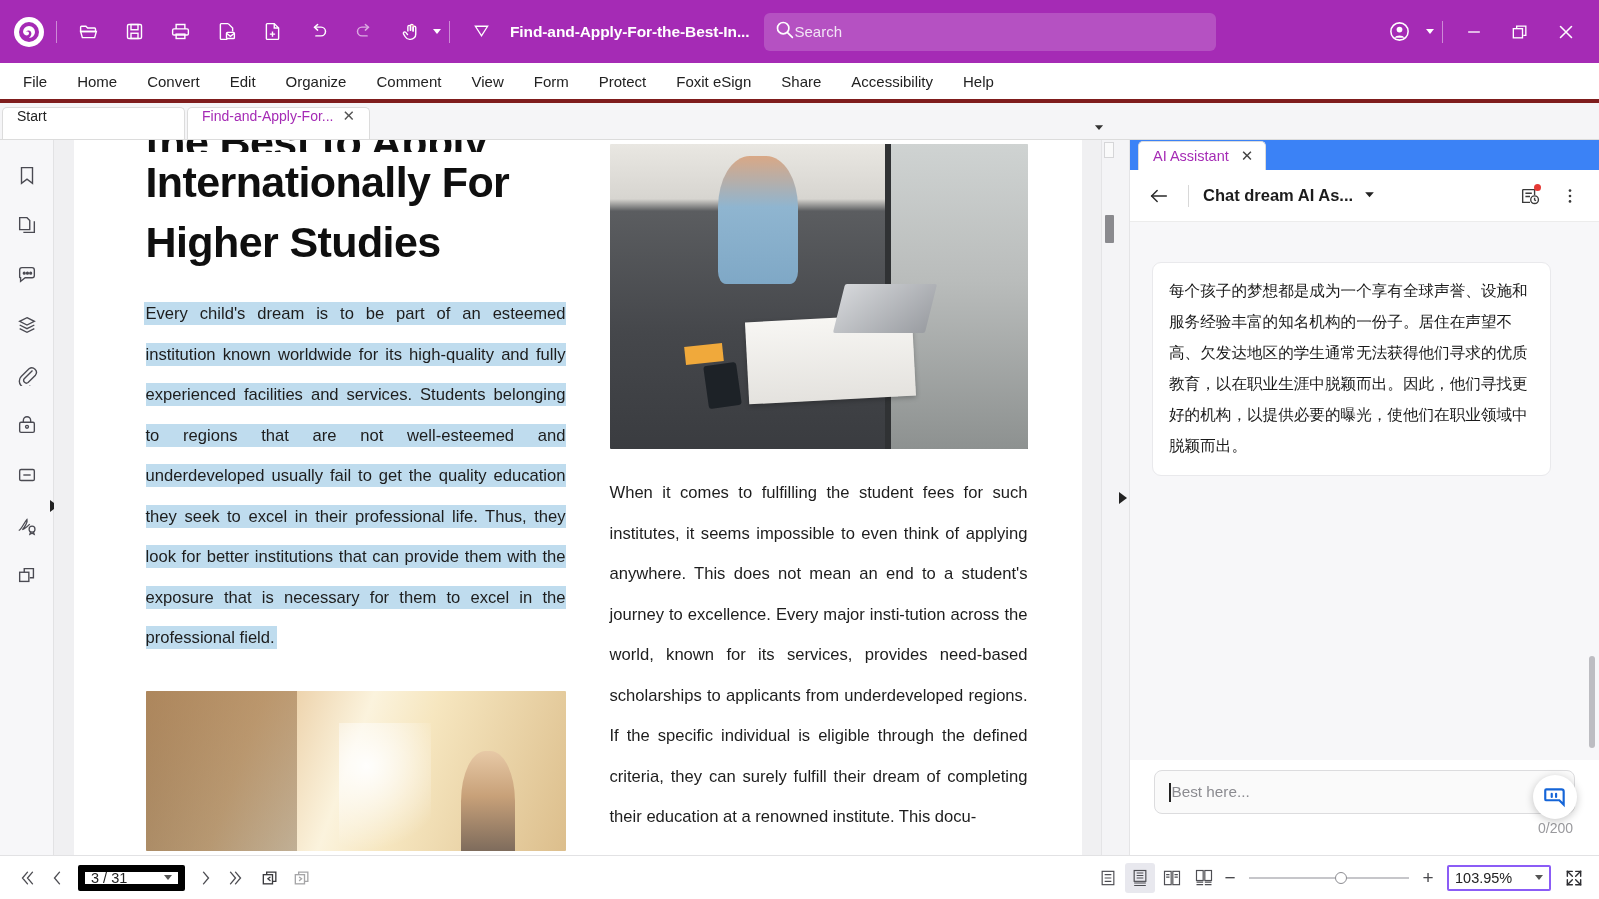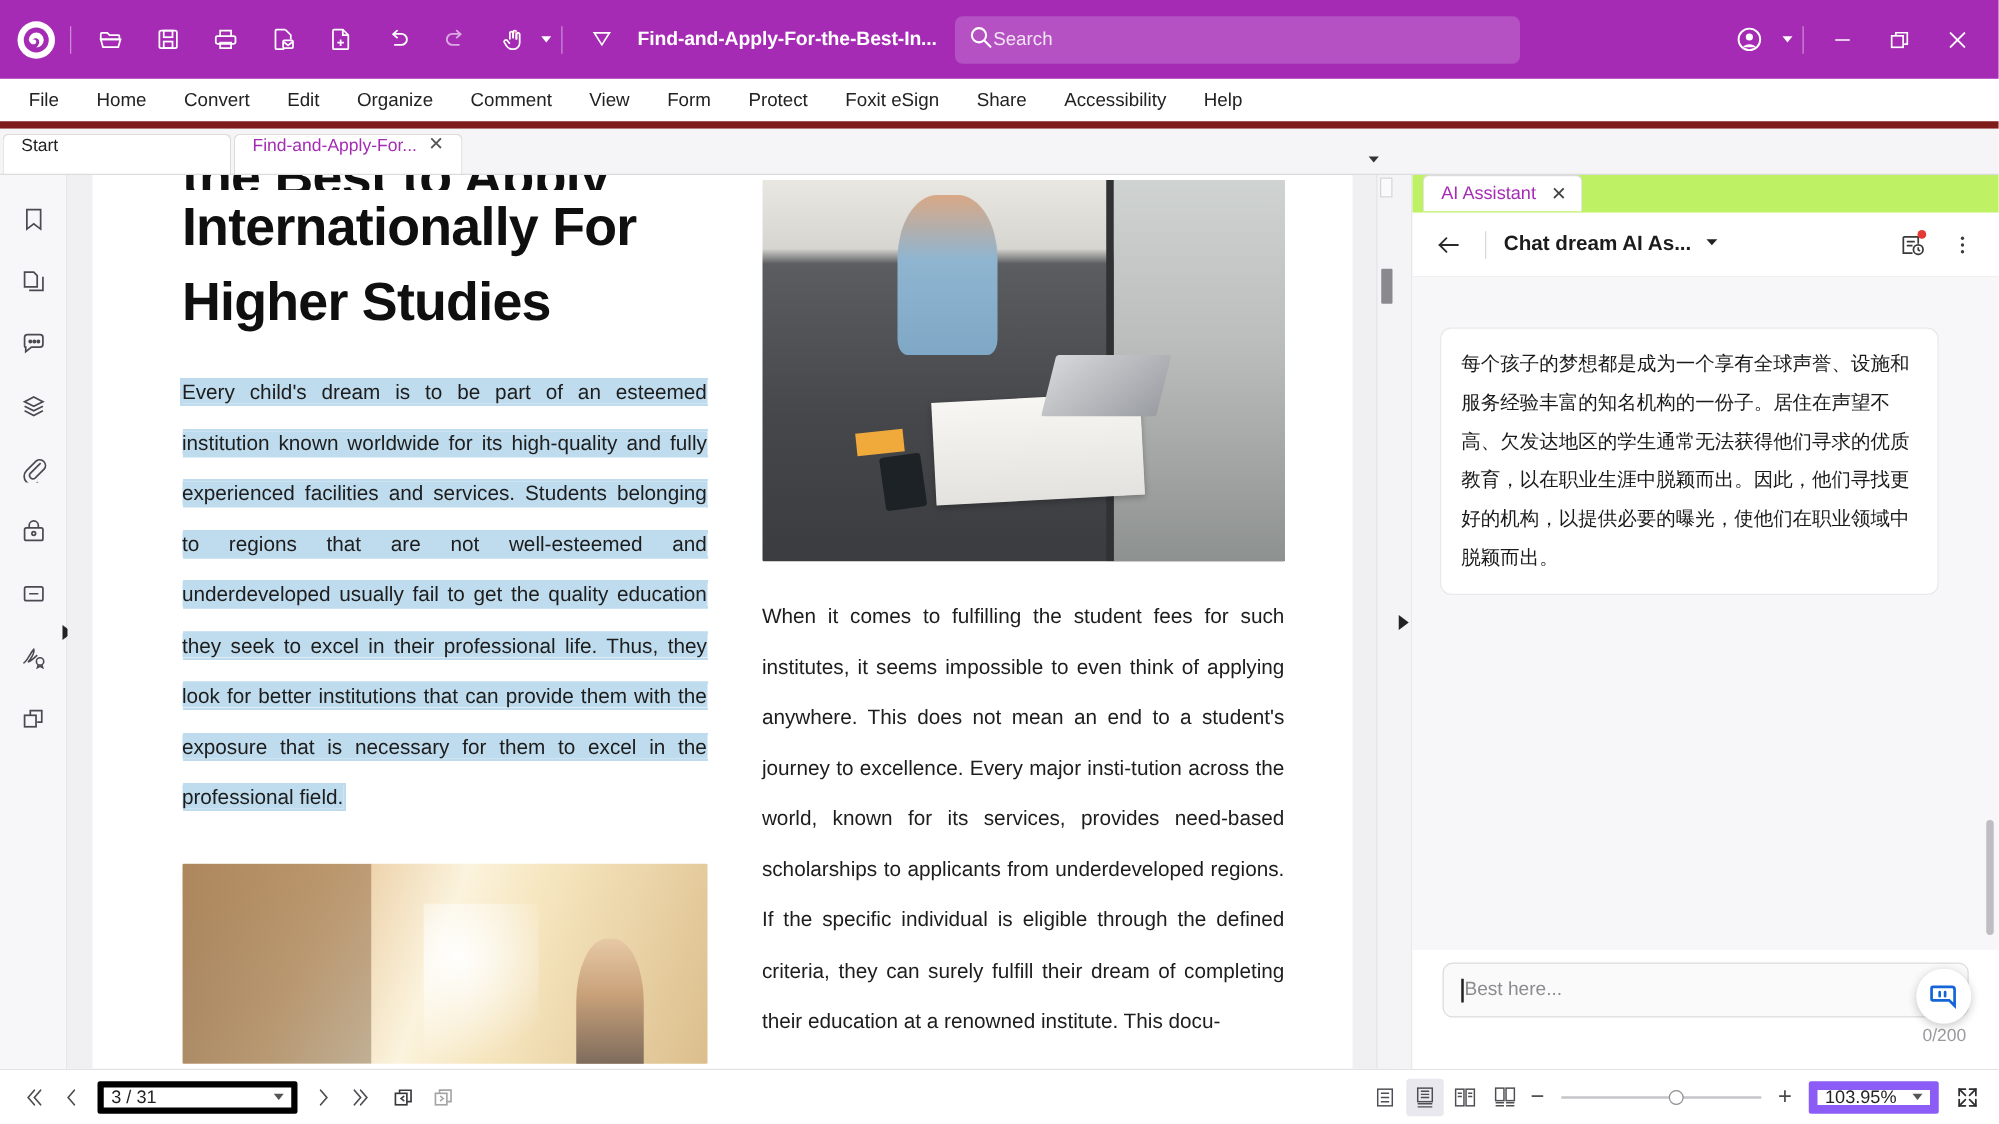--- a/index.html
+++ b/index.html
@@ -39,21 +39,21 @@
   .searchbox .ph { color: #f3e5f6; font-size: 15px; }
   .tb-right { margin-left: auto; display: flex; align-items: center; }
   .caret-down {
     width: 0; height: 0; border-left: 4.5px solid transparent; border-right: 4.5px solid transparent;
     border-top: 5px solid #ffffff; margin-left: 4px;
   }
 
   
   .menubar {
     height: 40px; background: #ffffff; display: flex; align-items: center;
-    padding-left: 8px; flex: 0 0 40px; border-bottom: 6px solid #7f1d1d;
+    padding-left: 8px; flex: 0 0 40px; border-bottom: 4px solid #7f1d1d;
   }
   .menu-item {
     font-size: 15px; color: #222222; padding: 6px 15px; border-radius: 4px; white-space: nowrap;
   }
 
   
   .tabstrip {
     height: 37px; background: #f5f5f7; display: flex; align-items: flex-end; flex: 0 0 37px;
     position: relative;
   }
@@ -177,21 +177,21 @@
 
   
   .panel-expander {
     width: 14px; flex: 0 0 14px; background: #f4f4f6; display: flex; align-items: center; justify-content: center;
     border-right: 1px solid #e4e4e6;
   }
 
   
   .aipanel { width: 469px; flex: 0 0 469px; background: #ffffff; display: flex; flex-direction: column; position: relative; }
   .ai-tabrow {
-    height: 30px; background: #bef264; display: flex; align-items: flex-start; padding-left: 8px;
+    height: 30px; background: #3b82f6; display: flex; align-items: center; padding-left: 8px;
     flex: 0 0 30px; position: relative;
   }
   .ai-tab {
     height: 29px; display: flex; align-items: center; gap: 12px; padding: 0 12px 0 14px;
     background: #ffffff; border: 1px solid #dcdcdc; border-bottom: none; border-radius: 5px 5px 0 0;
     color: #A52BB5; font-size: 14.5px;
   }
   .ai-tab .x { color: #444; font-size: 15px; }
   .ai-header {
     height: 52px; display: flex; align-items: center; padding: 0 14px; gap: 10px;
@@ -235,29 +235,29 @@
   }
 
   
   .statusbar {
     height: 44px; flex: 0 0 44px; background: #ffffff; border-top: 1px solid #e2e2e4;
     display: flex; align-items: center; padding: 0 10px; gap: 2px;
   }
   .sb-icon { width: 30px; height: 30px; display: flex; align-items:center; justify-content:center; color: #4d4d52; border-radius: 3px; }
   .sb-icon.sel { background: #e8e8ee; }
   .pagebox {
-    width: 160px; height: 26px; border: 5px solid #000000; border-radius: 2px; display: flex;
+    width: 107px; height: 26px; border: 7px solid #000000; border-radius: 2px; display: flex;
     align-items: center; padding: 0 6px; font-size: 14.5px; color: #222; margin: 0 4px;
   }
   .pagebox .pb-caret { margin-left: auto; width:0;height:0;border-left:4px solid transparent;border-right:4px solid transparent;border-top:5px solid #555; }
   .sb-right { margin-left: auto; display: flex; align-items: center; gap: 2px; }
   .zoom-track { width: 160px; height: 2px; background: #c6c6ca; position: relative; margin: 0 8px; }
   .zoom-knob { position: absolute; left: 86px; top: -5px; width: 12px; height: 12px; border-radius: 50%; background:#fff; border: 1px solid #8d8d92; }
   .zoombox {
-    width: 104px; height: 26px; border: 7px solid #8b5cf6; border-radius: 2px; display:flex; align-items:center;
+    width: 104px; height: 26px; border: 2px solid #8b5cf6; border-radius: 2px; display:flex; align-items:center;
     padding: 0 6px; font-size: 14.5px; color:#222; margin-left: 8px;
   }
   .zoombox .zb-caret { margin-left:auto; width:0;height:0;border-left:4px solid transparent;border-right:4px solid transparent;border-top:5px solid #555; }
   .pm { font-size: 19px; color: #4a4a4e; width: 18px; text-align:center; }
 </style>
 </head>
 <body>
 
 <div id="app">
 

